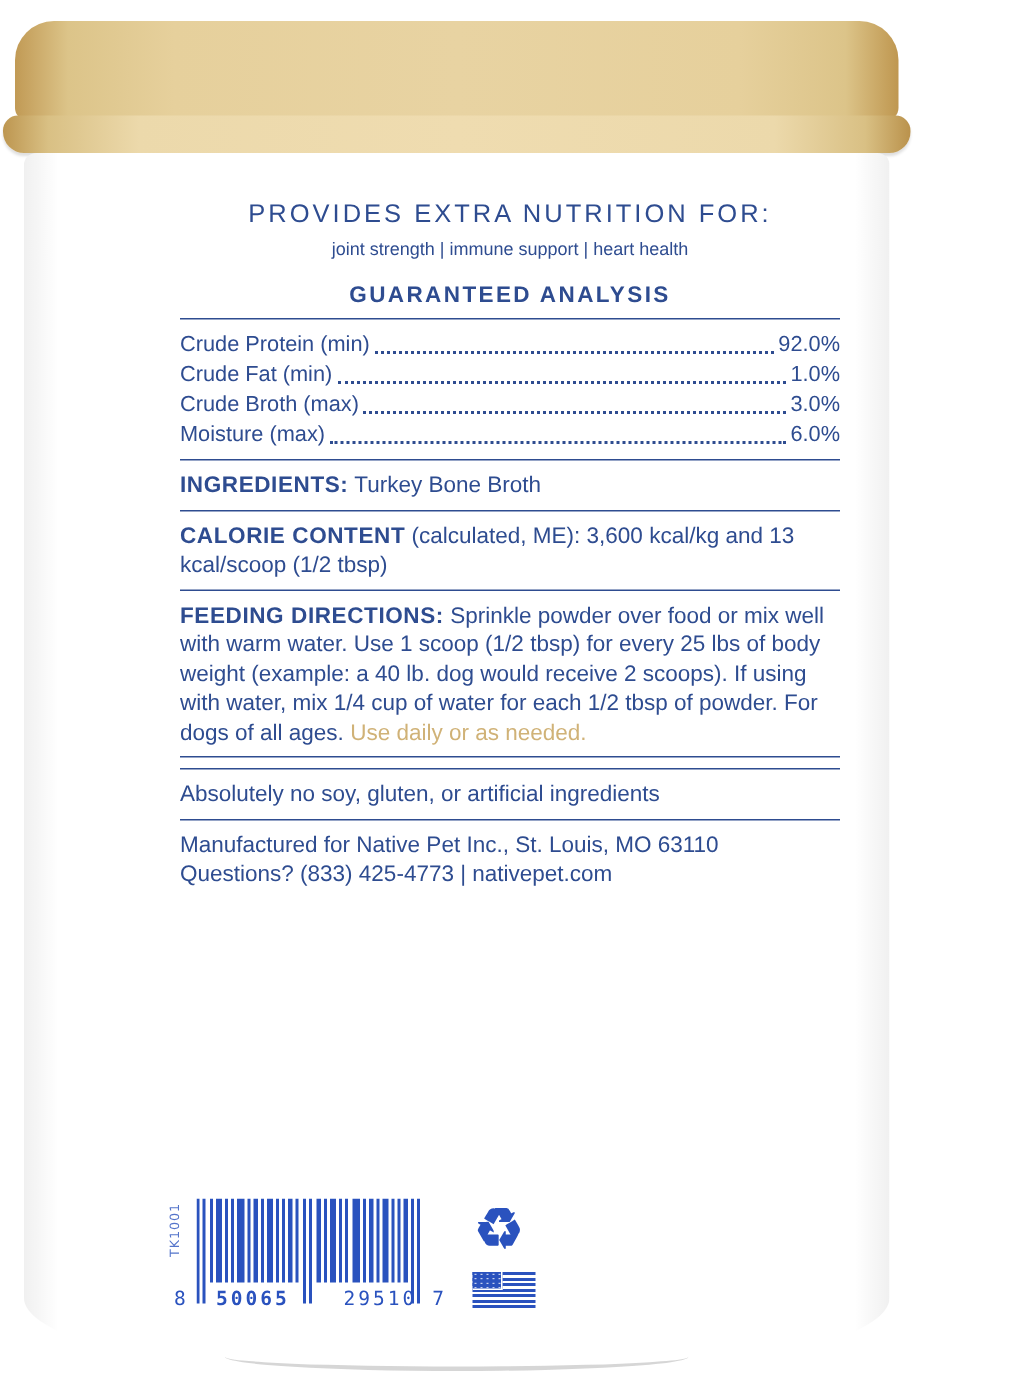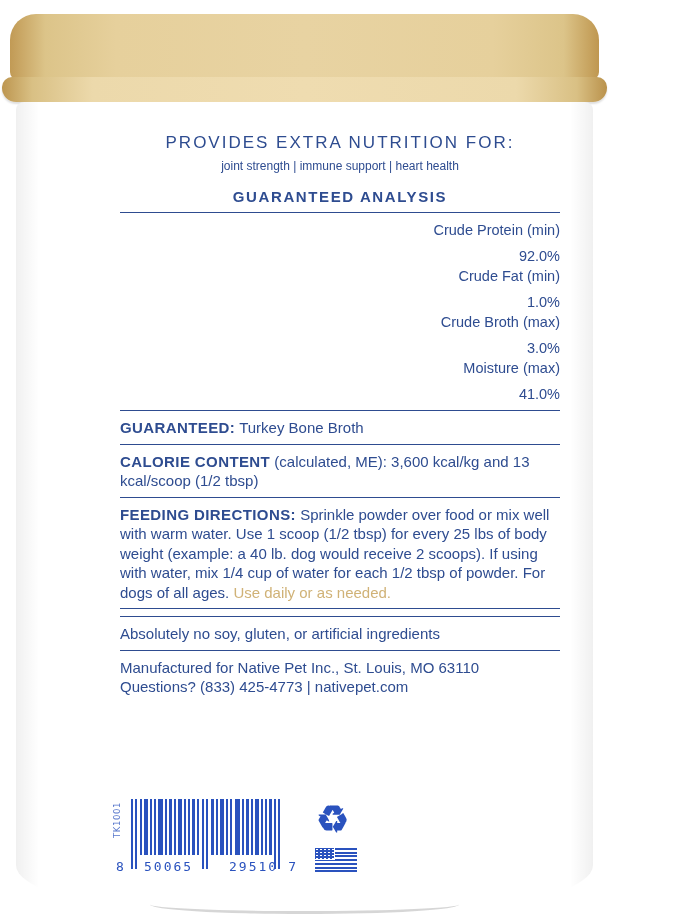--- a/index.html
+++ b/index.html
@@ -25,35 +25,35 @@
     border-bottom:3px solid #c9c9c9;border-radius:0 0 50% 50%;opacity:.75;}
 
   
   .copy{position:absolute;left:120px;top:133px;width:440px;color:var(--navy);}
   .t-provides{font-size:17px;letter-spacing:2px;text-align:center;margin:0 0 6px;white-space:nowrap;}
   .t-benefits{font-size:12px;text-align:center;margin:0 0 15px;}
   .t-ga{font-size:15px;font-weight:bold;letter-spacing:1.6px;text-align:center;margin:4px 0 7px;}
   .rule{border:none;border-top:1.6px solid var(--navy);margin:6px 0 7px;}
   .ps-line{font-size:15px;margin:0 0 3px;}
   .ps-line b{letter-spacing:.5px;}
-  .ga-row{display:flex;align-items:flex-end;font-size:14.5px;line-height:20px;flex-direction:column;}
+  .ga-row{display:flex;align-items:flex-end;font-size:14.5px;line-height:20px;}
   .dots{flex:1;border-bottom:2px dotted var(--navy);margin:0 3px 4px;}
   .para{font-size:15px;line-height:19.5px;margin:0;}
   .para b{letter-spacing:.4px;}
   .gold{color:var(--gold);}
 
   
   .tk{position:absolute;left:112px;top:802px;font-size:8.5px;color:var(--blue);opacity:.8;
       writing-mode:vertical-rl;transform:rotate(180deg);letter-spacing:.6px;
       font-family:"DejaVu Sans",sans-serif;}
   .barcode{position:absolute;left:131px;top:799px;width:152px;height:74px;}
   .barcode svg{width:100%;height:100%;display:block;}
   .barcode .dg{position:absolute;bottom:-1px;font-family:"DejaVu Sans Mono",monospace;
       font-size:13px;color:var(--blue);letter-spacing:2px;}
-  .dg0{left:-15px;} .dg1{left:13px;} .dg2{left:98px;text-align:center;} .dg3{right:-15px;}
+  .dg0{left:-15px;} .dg1{left:13px;font-weight:bold;} .dg2{left:98px;text-align:center;} .dg3{right:-15px;}
   .recycle{position:absolute;left:316px;top:801px;font-size:37px;line-height:1;
       color:var(--blue);font-weight:bold;}
   .flag{position:absolute;left:315px;top:848px;width:42px;height:25px;
       background:repeating-linear-gradient(180deg,var(--blue) 0 2px,#fff 2px 3.7px);}
   .flag .canton{position:absolute;left:0;top:0;width:19px;height:11px;background:var(--blue);
       border-right:1px solid #fff;border-bottom:1px solid #fff;
       background-image:radial-gradient(#ffffff 0.6px,transparent 0.7px);background-size:4px 3px;}
 </style>
 </head>
 <body>
@@ -83,25 +83,25 @@
       <span>1.0%</span>
     </div>
     <div class="ga-row">
       <span>Crude Broth (max)</span>
       <span class="dots"></span>
       <span>3.0%</span>
     </div>
     <div class="ga-row">
       <span>Moisture (max)</span>
       <span class="dots"></span>
-      <span>41.0%</span>
+      <span>6.0%</span>
     </div>
 
     <div class="rule"></div>
-    <p class="para"><b>GUARANTEED:</b> <span>Turkey Bone Broth</span></p>
+    <p class="para"><b>INGREDIENTS:</b> <span>Turkey Bone Broth</span></p>
 
     <div class="rule"></div>
     <p class="para"><b>CALORIE CONTENT</b> <span>(calculated, ME): 3,600 kcal/kg and 13 kcal/scoop (1/2 tbsp)</span></p>
 
     <div class="rule"></div>
     <p class="para"><b>FEEDING DIRECTIONS:</b> <span>Sprinkle powder over food or mix well with warm water. Use 1 scoop (1/2 tbsp) for every 25 lbs of body weight (example: a 40 lb. dog would receive 2 scoops). If using with water, mix 1/4 cup of water for each 1/2 tbsp of powder. For dogs of all ages.</span> <span class="gold">Use daily or as needed.</span></p>
 
     <div class="rule"></div>
 
     <div class="rule"></div>

